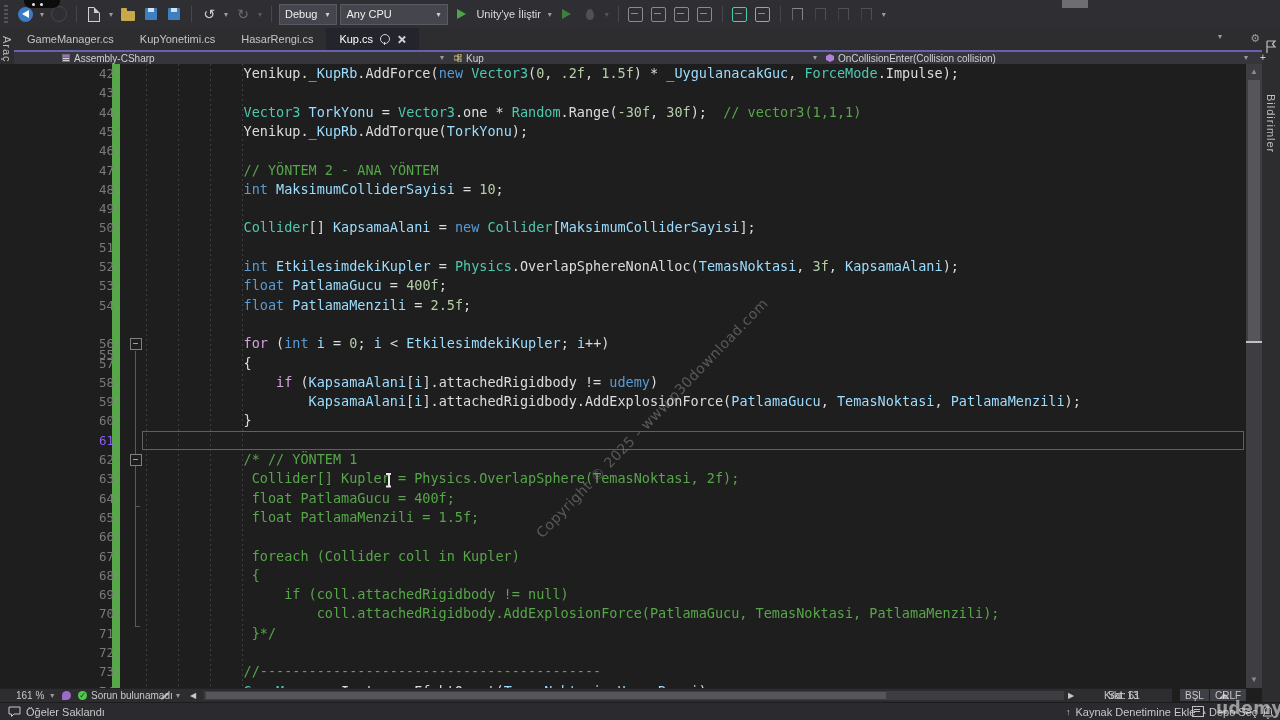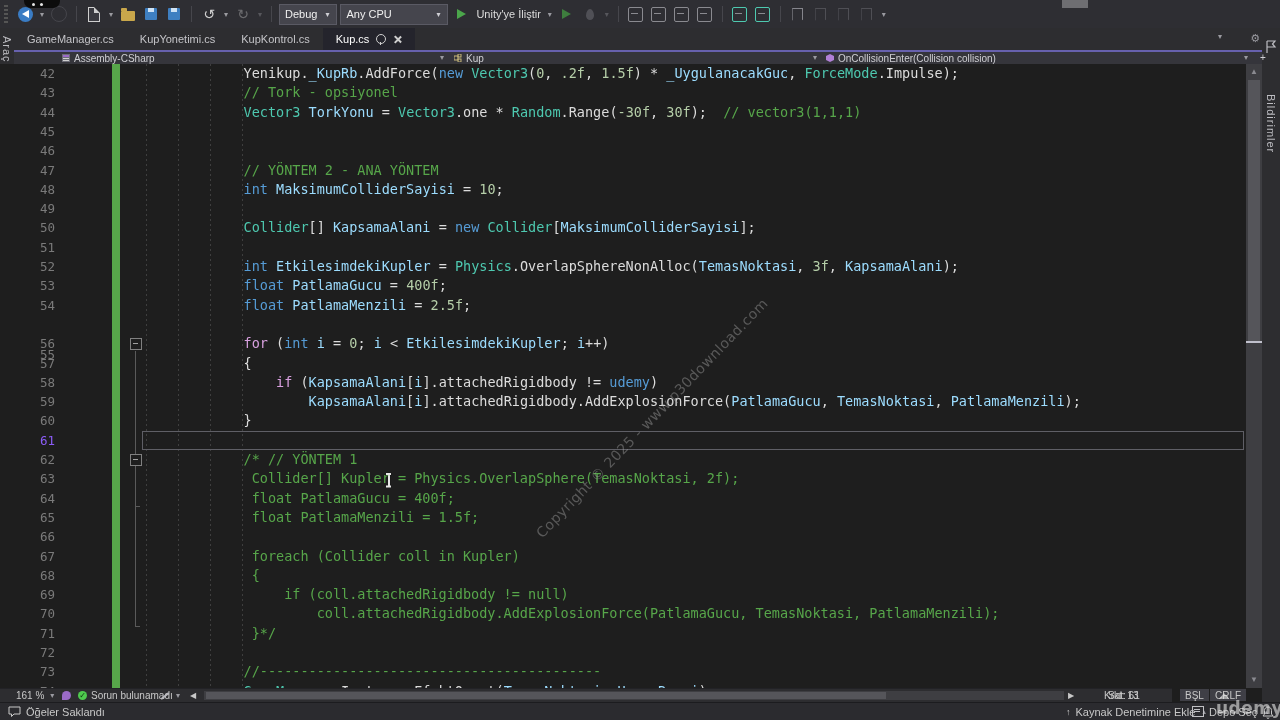--- a/index.html
+++ b/index.html
@@ -62,21 +62,21 @@
   
   .breadcrumb{left:14px;top:52px;width:1248px;height:12px;background:#35353B;font-size:10px;color:#CFCFD4;}
   .bc-item{position:absolute;top:0;height:12px;display:flex;align-items:center;gap:4px;white-space:nowrap;}
   .sq{display:inline-block;width:8px;height:8px;}
 
   
   .editor{left:0;top:64px;width:1246px;height:624px;background:#1E1E1E;overflow:hidden;}
   .guide{position:absolute;top:0;width:1px;height:624px;background:repeating-linear-gradient(#3F3F3F 0 2px,transparent 2px 5px);}
   .chgbar{position:absolute;left:112px;top:0;width:8px;height:624px;background:#57A64A;}
   .crow{position:absolute;left:0;width:1246px;height:19.3px;}
-  .lnum{position:absolute;left:40px;width:42px;font-family:"DejaVu Sans Mono",monospace;font-size:12.5px;line-height:19.3px;color:#7A7A7A;}
+  .lnum{position:absolute;left:72px;width:42px;text-align:right;font-family:"DejaVu Sans Mono",monospace;font-size:12.5px;line-height:19.3px;color:#7A7A7A;}
   .lnum.cur{color:#8b5cf6;}
   .ctext{position:absolute;left:146px;top:0;white-space:pre;font-family:"DejaVu Sans Mono",monospace;font-size:13.5px;line-height:19.3px;}
   .tk-pl{color:#DCDCDC}.tk-k{color:#569CD6}.tk-ctl{color:#D8A0DF}.tk-ty{color:#4EC9B0}
   .tk-id{color:#9CDCFE}.tk-n{color:#B5CEA8}.tk-cm{color:#57A64A}
   .fold{position:absolute;left:130px;top:4px;width:10px;height:10px;border:1px solid #808080;background:#1E1E1E;}
   .fold::after{content:"";position:absolute;left:2px;top:4px;width:5px;height:1px;background:#A0A0A0;}
   .foldline{position:absolute;left:135px;width:1px;background:#5a5a5a;}
   .foldtick{position:absolute;left:135px;width:5px;height:1px;background:#5a5a5a;}
   .curline{position:absolute;left:142px;top:0;width:1100px;height:17px;border:1px solid #5F5F66;}
   .watermark{left:462px;top:346px;width:380px;text-align:center;font-size:14px;letter-spacing:.5px;color:rgba(170,170,170,.42);transform:rotate(-46deg);font-family:"DejaVu Sans",sans-serif;}
@@ -209,21 +209,21 @@
   <div class="abs grayrect"></div>
 
   <div class="abs tabstrip">
     <div class="tab">
         <span>GameManager.cs</span>
       </div>
     <div class="tab">
         <span>KupYonetimi.cs</span>
       </div>
     <div class="tab">
-        <span>KupKontrol.cs</span>
+        <span>HasarRengi.cs</span>
       </div>
     <div class="tab active">
       <span>Kup.cs</span>
       <span class="pin-ic"></span>
       <span class="x-ic"></span>
     </div>
   </div>
   <div class="strip-right">
     <span class="caret">▾</span>
     <span style="font-size:11px;">⚙</span>
@@ -282,28 +282,28 @@
     <div class="foldline" style="top:403px;height:0;"></div>
     <div class="foldline" style="top:417px;height:145px;"></div>
     <div class="foldtick" style="top:562px;"></div>
     <div>
         <div class="crow" style="top: 0px;">
           <span class="lnum">42</span>
           <span class="ctext"><span class="tk-pl">            Yenikup.</span><span class="tk-id">_KupRb</span><span class="tk-pl">.AddForce(</span><span class="tk-k">new </span><span class="tk-ty">Vector3</span><span class="tk-pl">(</span><span class="tk-n">0</span><span class="tk-pl">, </span><span class="tk-n">.2f</span><span class="tk-pl">, </span><span class="tk-n">1.5f</span><span class="tk-pl">) * </span><span class="tk-id">_UygulanacakGuc</span><span class="tk-pl">, </span><span class="tk-ty">ForceMode</span><span class="tk-pl">.Impulse);</span></span>
         </div>
         <div class="crow" style="top: 19.3px;">
           <span class="lnum">43</span>
-          <span class="ctext"><span class="tk-cm">            // Tork - opsiyonel</span></span>
         </div>
         <div class="crow" style="top: 38.6px;">
           <span class="lnum">44</span>
           <span class="ctext"><span class="tk-pl">            </span><span class="tk-ty">Vector3</span><span class="tk-pl"> </span><span class="tk-id">TorkYonu</span><span class="tk-pl"> = </span><span class="tk-ty">Vector3</span><span class="tk-pl">.one * </span><span class="tk-ty">Random</span><span class="tk-pl">.Range(</span><span class="tk-n">-30f</span><span class="tk-pl">, </span><span class="tk-n">30f</span><span class="tk-pl">);  </span><span class="tk-cm">// vector3(1,1,1)</span></span>
         </div>
         <div class="crow" style="top: 57.9px;">
           <span class="lnum">45</span>
+          <span class="ctext"><span class="tk-pl">            Yenikup.</span><span class="tk-id">_KupRb</span><span class="tk-pl">.AddTorque(</span><span class="tk-id">TorkYonu</span><span class="tk-pl">);</span></span>
         </div>
         <div class="crow" style="top: 77.2px;">
           <span class="lnum">46</span>
           <span class="ctext"></span>
         </div>
         <div class="crow" style="top: 96.5px;">
           <span class="lnum">47</span>
           <span class="ctext"><span class="tk-cm">            // YÖNTEM 2 - ANA YÖNTEM</span></span>
         </div>
         <div class="crow" style="top: 115.8px;">

